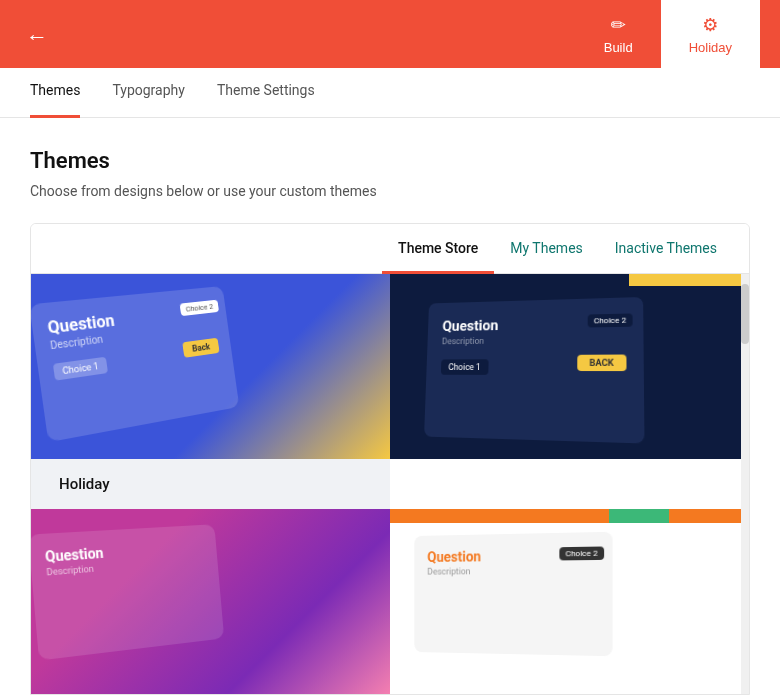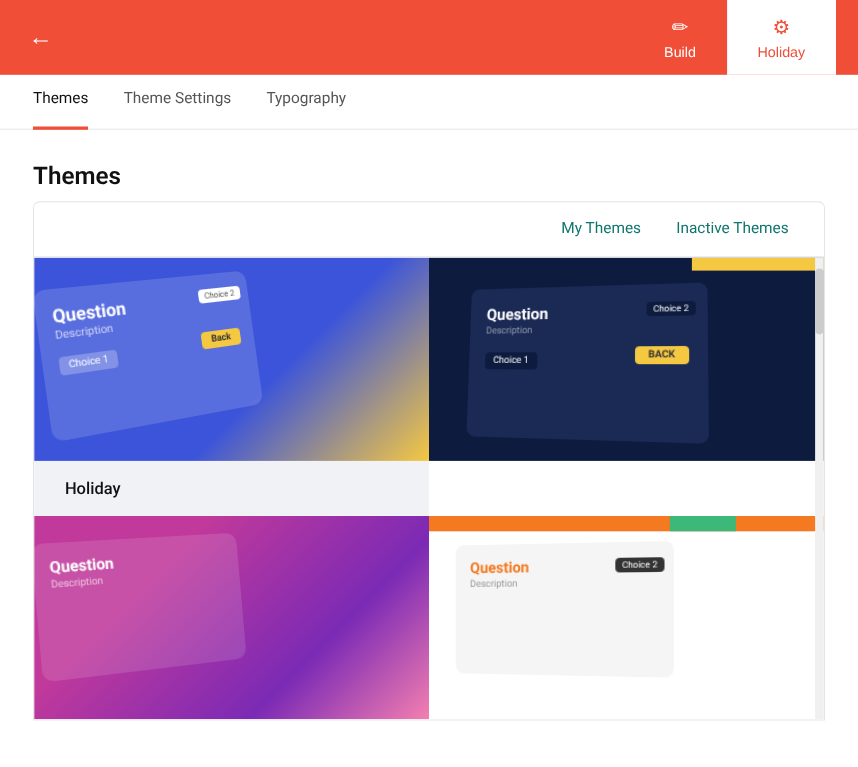--- a/index.html
+++ b/index.html
@@ -406,29 +406,31 @@
     </button>
     <button class="header-tab active">
       <span class="tab-icon">⚙</span>
       <span class="tab-label">Holiday</span>
     </button>
   </div>
 </div>
 
 <nav class="sub-nav">
   <div class="sub-nav-item active">Themes</div>
+  <div class="sub-nav-item">Typography</div>
   <div class="sub-nav-item">Theme Settings</div>
-  <div class="sub-nav-item">Typography</div>
 </nav>
 
 <div class="main-content">
   <h1 class="page-title">Themes</h1>
+  <p class="page-subtitle">Choose from designs below or use your custom themes</p>
 
   <div class="theme-tabs-container">
     <div class="theme-tabs">
+      <div class="theme-tab active">Theme Store</div>
       <div class="theme-tab">My Themes</div>
       <div class="theme-tab">Inactive Themes</div>
     </div>
 
     <div class="theme-grid-wrapper">
       <div class="theme-grid">
 
         <div class="theme-card">
           <div class="theme-card-preview">
             <div class="preview-holiday">

